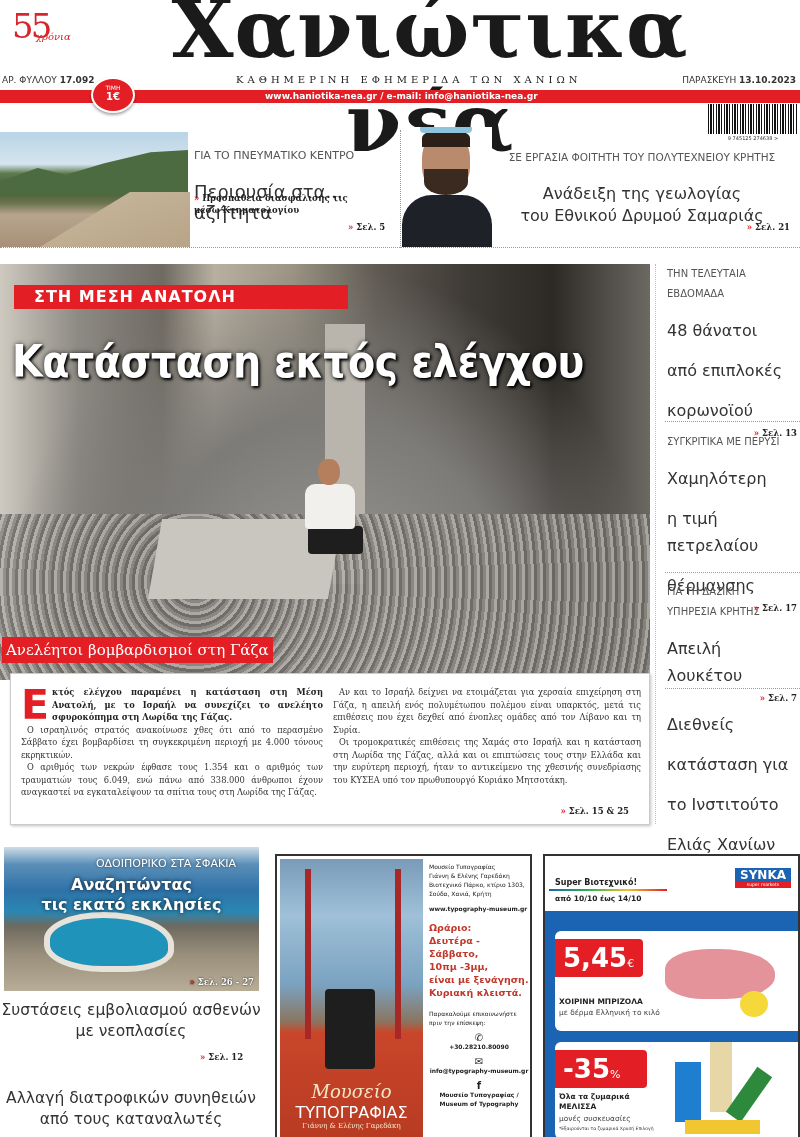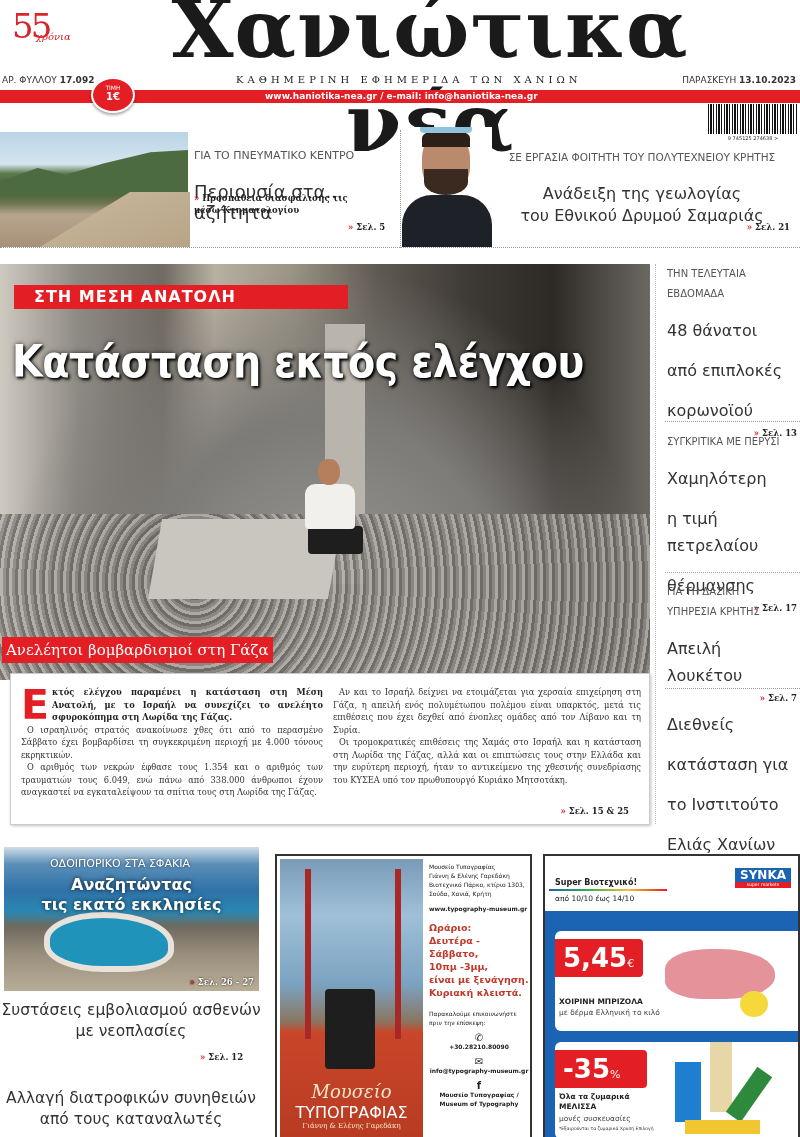--- a/index.html
+++ b/index.html
@@ -83,21 +83,21 @@
   .ritem { position: absolute; left: 12px; width: 130px; }
   .ritem .kicker { font-size: 10px; line-height: 20px; color: #555; }
   .ritem .headline-light { font-size: 16px; line-height: 27px; color: #333; }
   .ritem .page-ref { text-align: right; margin-top: 4px; }
   .rsep { position: absolute; left: 10px; width: 135px; border-top: 1px dotted #999; }
 
   
   .sfakia { position: absolute; left: 4px; top: 847px; width: 255px; height: 144px; overflow: hidden;
      background: linear-gradient(180deg,#cfdde8 0%,#5b8fb8 12%,#2f72a8 30%,#2a87b3 45%,#6e6a5f 55%,#9a8f7c 75%,#b8ad97 100%); }
   .sfakia .bay { position: absolute; left: 40px; top: 65px; width: 130px; height: 60px; background: #1f93b9; border-radius: 50% 60% 40% 50%; border: 6px solid #e7e3da; }
-  .sfakia .kicker-w { position: absolute; left: 0; top: 10px; width: 232px; text-align: center; color: #fff; font-size: 11px; text-shadow: 0 0 3px rgba(0,0,0,.6); }
+  .sfakia .kicker-w { position: absolute; left: 0; top: 10px; width: 232px; text-align: right; color: #fff; font-size: 11px; text-shadow: 0 0 3px rgba(0,0,0,.6); }
   .sfakia .hl-w { position: absolute; left: 0; top: 28px; width: 255px; text-align: center; color: #fff; font-weight: bold; font-size: 16px; line-height: 20px; text-shadow: 0 0 4px rgba(0,0,0,.8); }
   .sfakia .page-ref { position: absolute; right: 5px; bottom: 4px; color: #fff; text-shadow: 0 0 2px #000; }
 
   .bstory { position: absolute; left: 0; width: 262px; text-align: center; font-size: 15.5px; line-height: 21px; color: #333; }
   .bstory-ref { position: absolute; left: 200px; font-family: "DejaVu Serif", serif; font-size: 8.5px; font-weight: bold; color: #222; }
   .bstory-ref .arr { color: #e31e24; }
 
   
   .ad-museum { position: absolute; left: 275px; top: 854px; width: 257px; height: 283px; border: 2px solid #333; border-bottom: none; background: #fff; overflow: hidden; }
   .ad-museum .photo { position: absolute; left: 3px; top: 3px; width: 143px; height: 280px;
@@ -113,21 +113,21 @@
   .ad-museum .info .hours { color: #c0392b; font-size: 9.5px; line-height: 13px; margin-top: 8px; font-weight: bold; }
   .ad-museum .info .call { margin-top: 10px; }
   .ad-museum .info .ic { text-align: center; font-size: 10px; margin-top: 6px; }
   .ad-museum .info .ic-lbl { text-align: center; font-weight: bold; font-size: 6px; }
 
   
   .ad-synka { position: absolute; left: 543px; top: 854px; width: 257px; height: 283px; border: 2px solid #333; border-bottom: none; background: #1b63b3; overflow: hidden; }
   .ad-synka .top { position: absolute; left: 0; top: 0; width: 253px; height: 55px; background: #fff; }
   .ad-synka .top .promo { position: absolute; left: 10px; top: 22px; font-size: 8px; font-weight: bold; color: #222; }
   .ad-synka .top .stripe { position: absolute; left: 4px; top: 33px; width: 118px; height: 2px; background: linear-gradient(90deg,#1b63b3,#2bb24c,#f2c12e,#e31e24); }
-  .ad-synka .top .dates { position: absolute; left: 10px; top: 38px; font-size: 7.5px; font-weight: normal; color: #222; }
+  .ad-synka .top .dates { position: absolute; left: 10px; top: 38px; font-size: 7.5px; font-weight: bold; color: #222; }
   .ad-synka .top .logo { position: absolute; left: 190px; top: 12px; width: 56px; height: 20px; background: #1b63b3; color: #fff; font-weight: bold; font-size: 12px; text-align: center; line-height: 14px; }
   .ad-synka .top .logo .sm { display: block; background: #e31e24; font-size: 4.5px; line-height: 6px; font-weight: normal; }
   .ad-synka .card { position: absolute; left: 10px; width: 256px; background: #fff; border-radius: 6px; }
   .ad-synka .card1 { top: 75px; height: 100px; }
   .ad-synka .card2 { top: 186px; height: 97px; }
   .ad-synka .price { position: absolute; left: 0; top: 8px; width: 88px; height: 38px; background: #e31e24; color: #fff; font-weight: bold; font-size: 26px; line-height: 38px; padding-left: 8px; border-radius: 0 4px 4px 0; }
   .ad-synka .price small { font-size: 11px; font-weight: normal; }
   .ad-synka .pname { position: absolute; left: 4px; top: 66px; font-size: 7.5px; font-weight: bold; color: #222; }
   .ad-synka .pdesc { position: absolute; left: 4px; top: 77px; font-size: 7.5px; color: #444; }
   .ad-synka .meat { position: absolute; left: 110px; top: 18px; width: 110px; height: 50px; background: #e4939a; border-radius: 40% 50% 45% 35%; }

